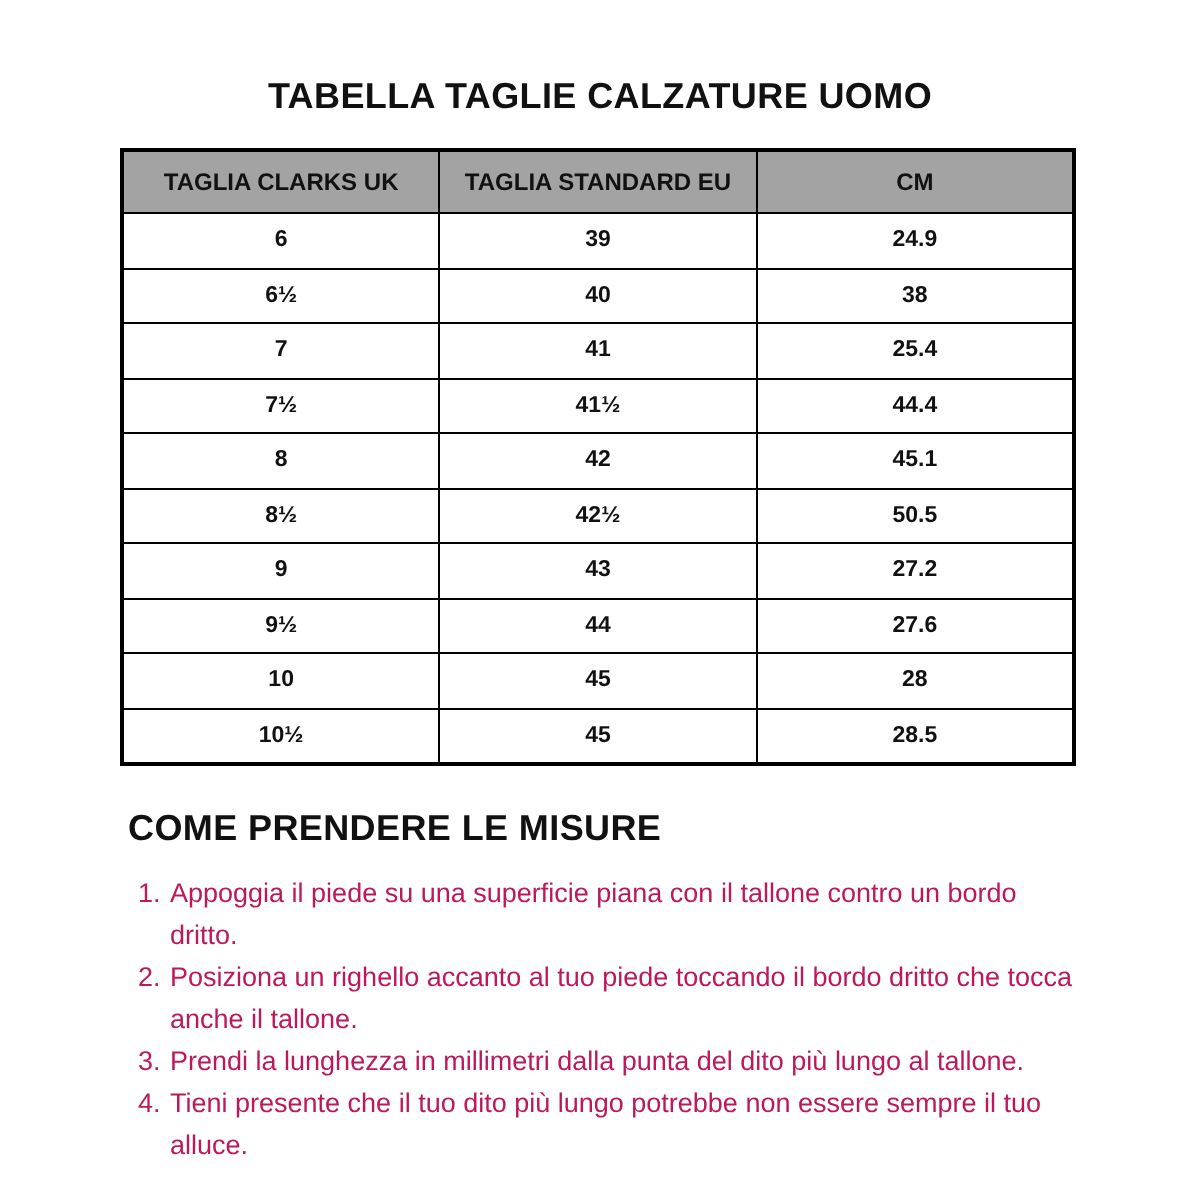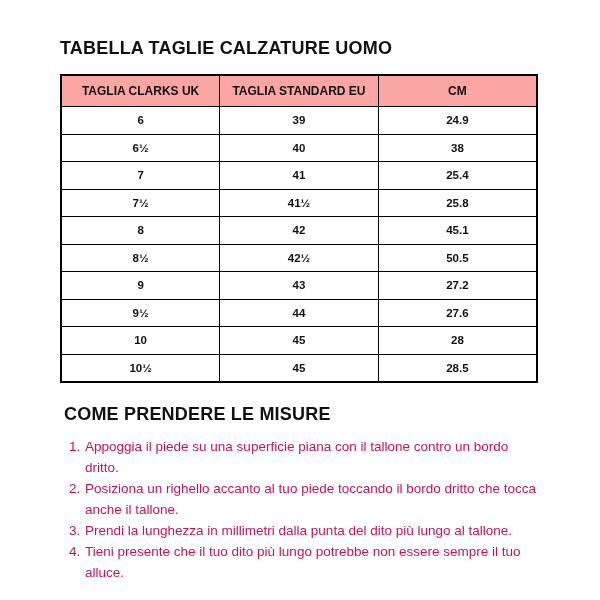--- a/index.html
+++ b/index.html
@@ -16,29 +16,30 @@
     color: #111111;
     padding: 30px 60px 0 60px;
     overflow: hidden;
   }
   h1.doc-title {
     font-size: 18px;
     font-weight: bold;
     margin: 8px 0 15px 0;
     letter-spacing: 0.2px;
     color: #111111;
+    text-align: center;
   }
   table.size-table {
     border-collapse: collapse;
     width: 478px;
     table-layout: fixed;
     border: 2px solid #000000;
   }
   table.size-table th {
-    background: #fca5a5;
+    background: #a3a3a3;
     border: 1.5px solid #000000;
     font-size: 12px;
     font-weight: bold;
     text-align: center;
     height: 30px;
     padding: 0 4px;
   }
   table.size-table td {
     border: 1.5px solid #000000;
     font-size: 11.5px;
@@ -92,21 +93,21 @@
           <td>38</td>
         </tr>
         <tr>
           <td>7</td>
           <td>41</td>
           <td>25.4</td>
         </tr>
         <tr>
           <td>7½</td>
           <td>41½</td>
-          <td>25.8</td>
+          <td>44.4</td>
         </tr>
         <tr>
           <td>8</td>
           <td>42</td>
           <td>45.1</td>
         </tr>
         <tr>
           <td>8½</td>
           <td>42½</td>
           <td>50.5</td>

